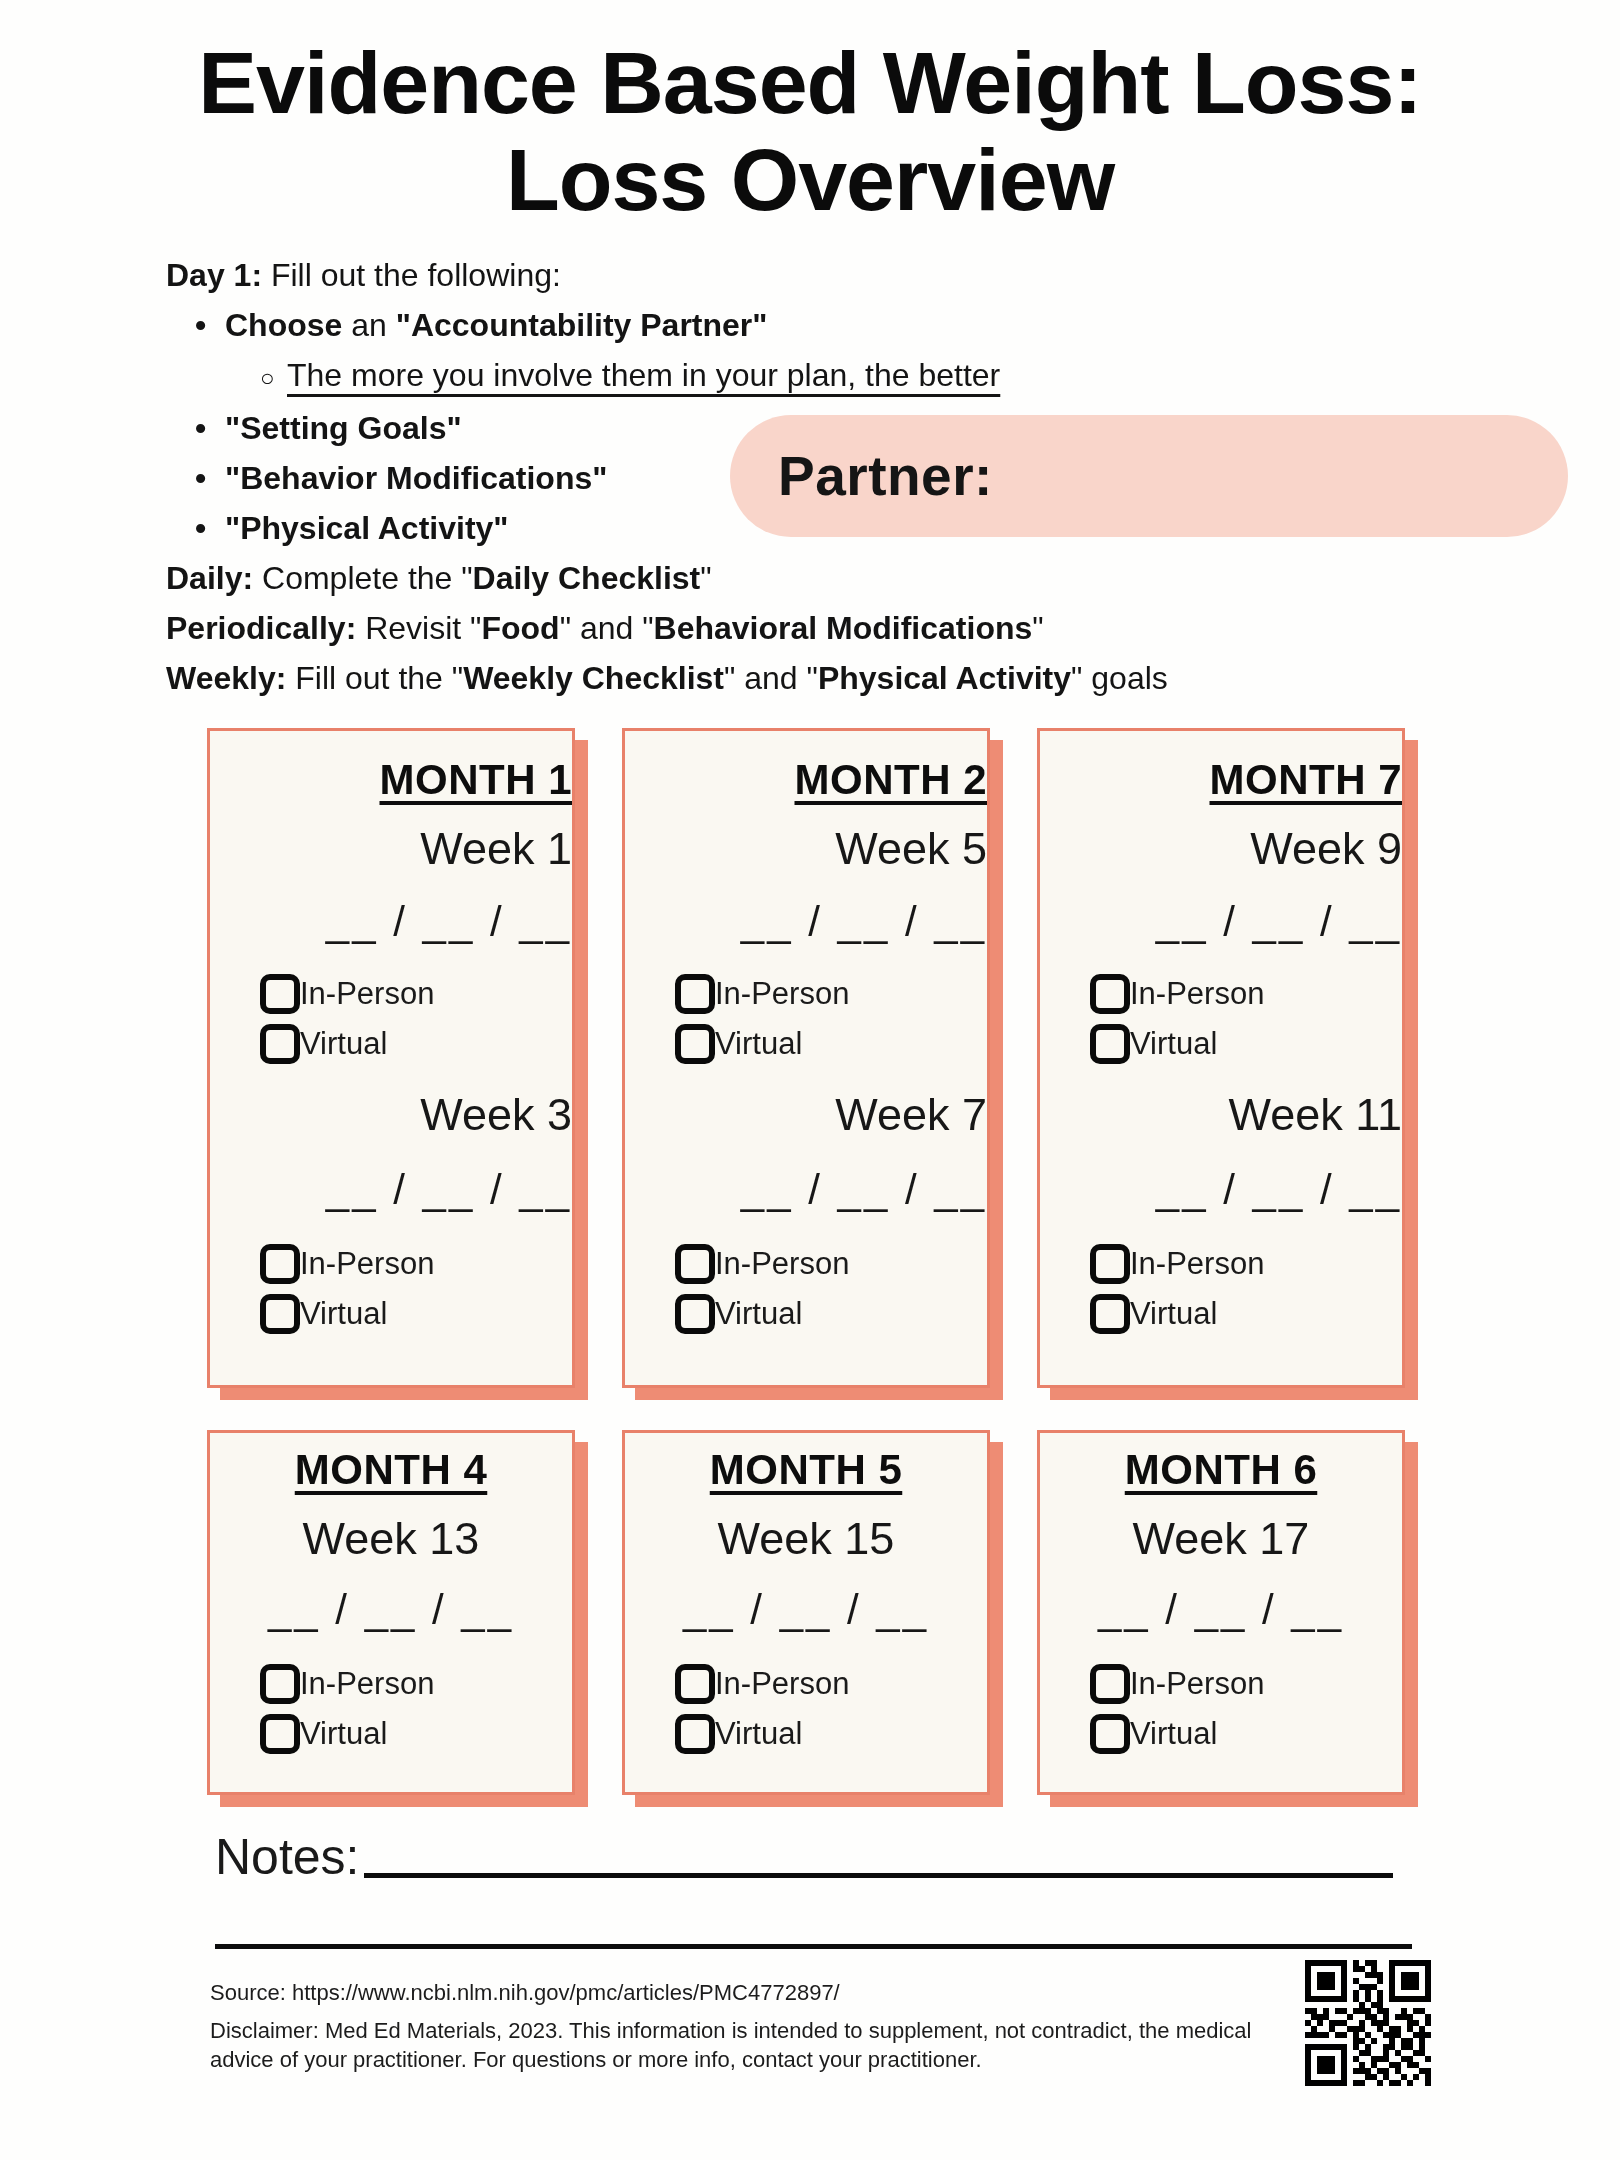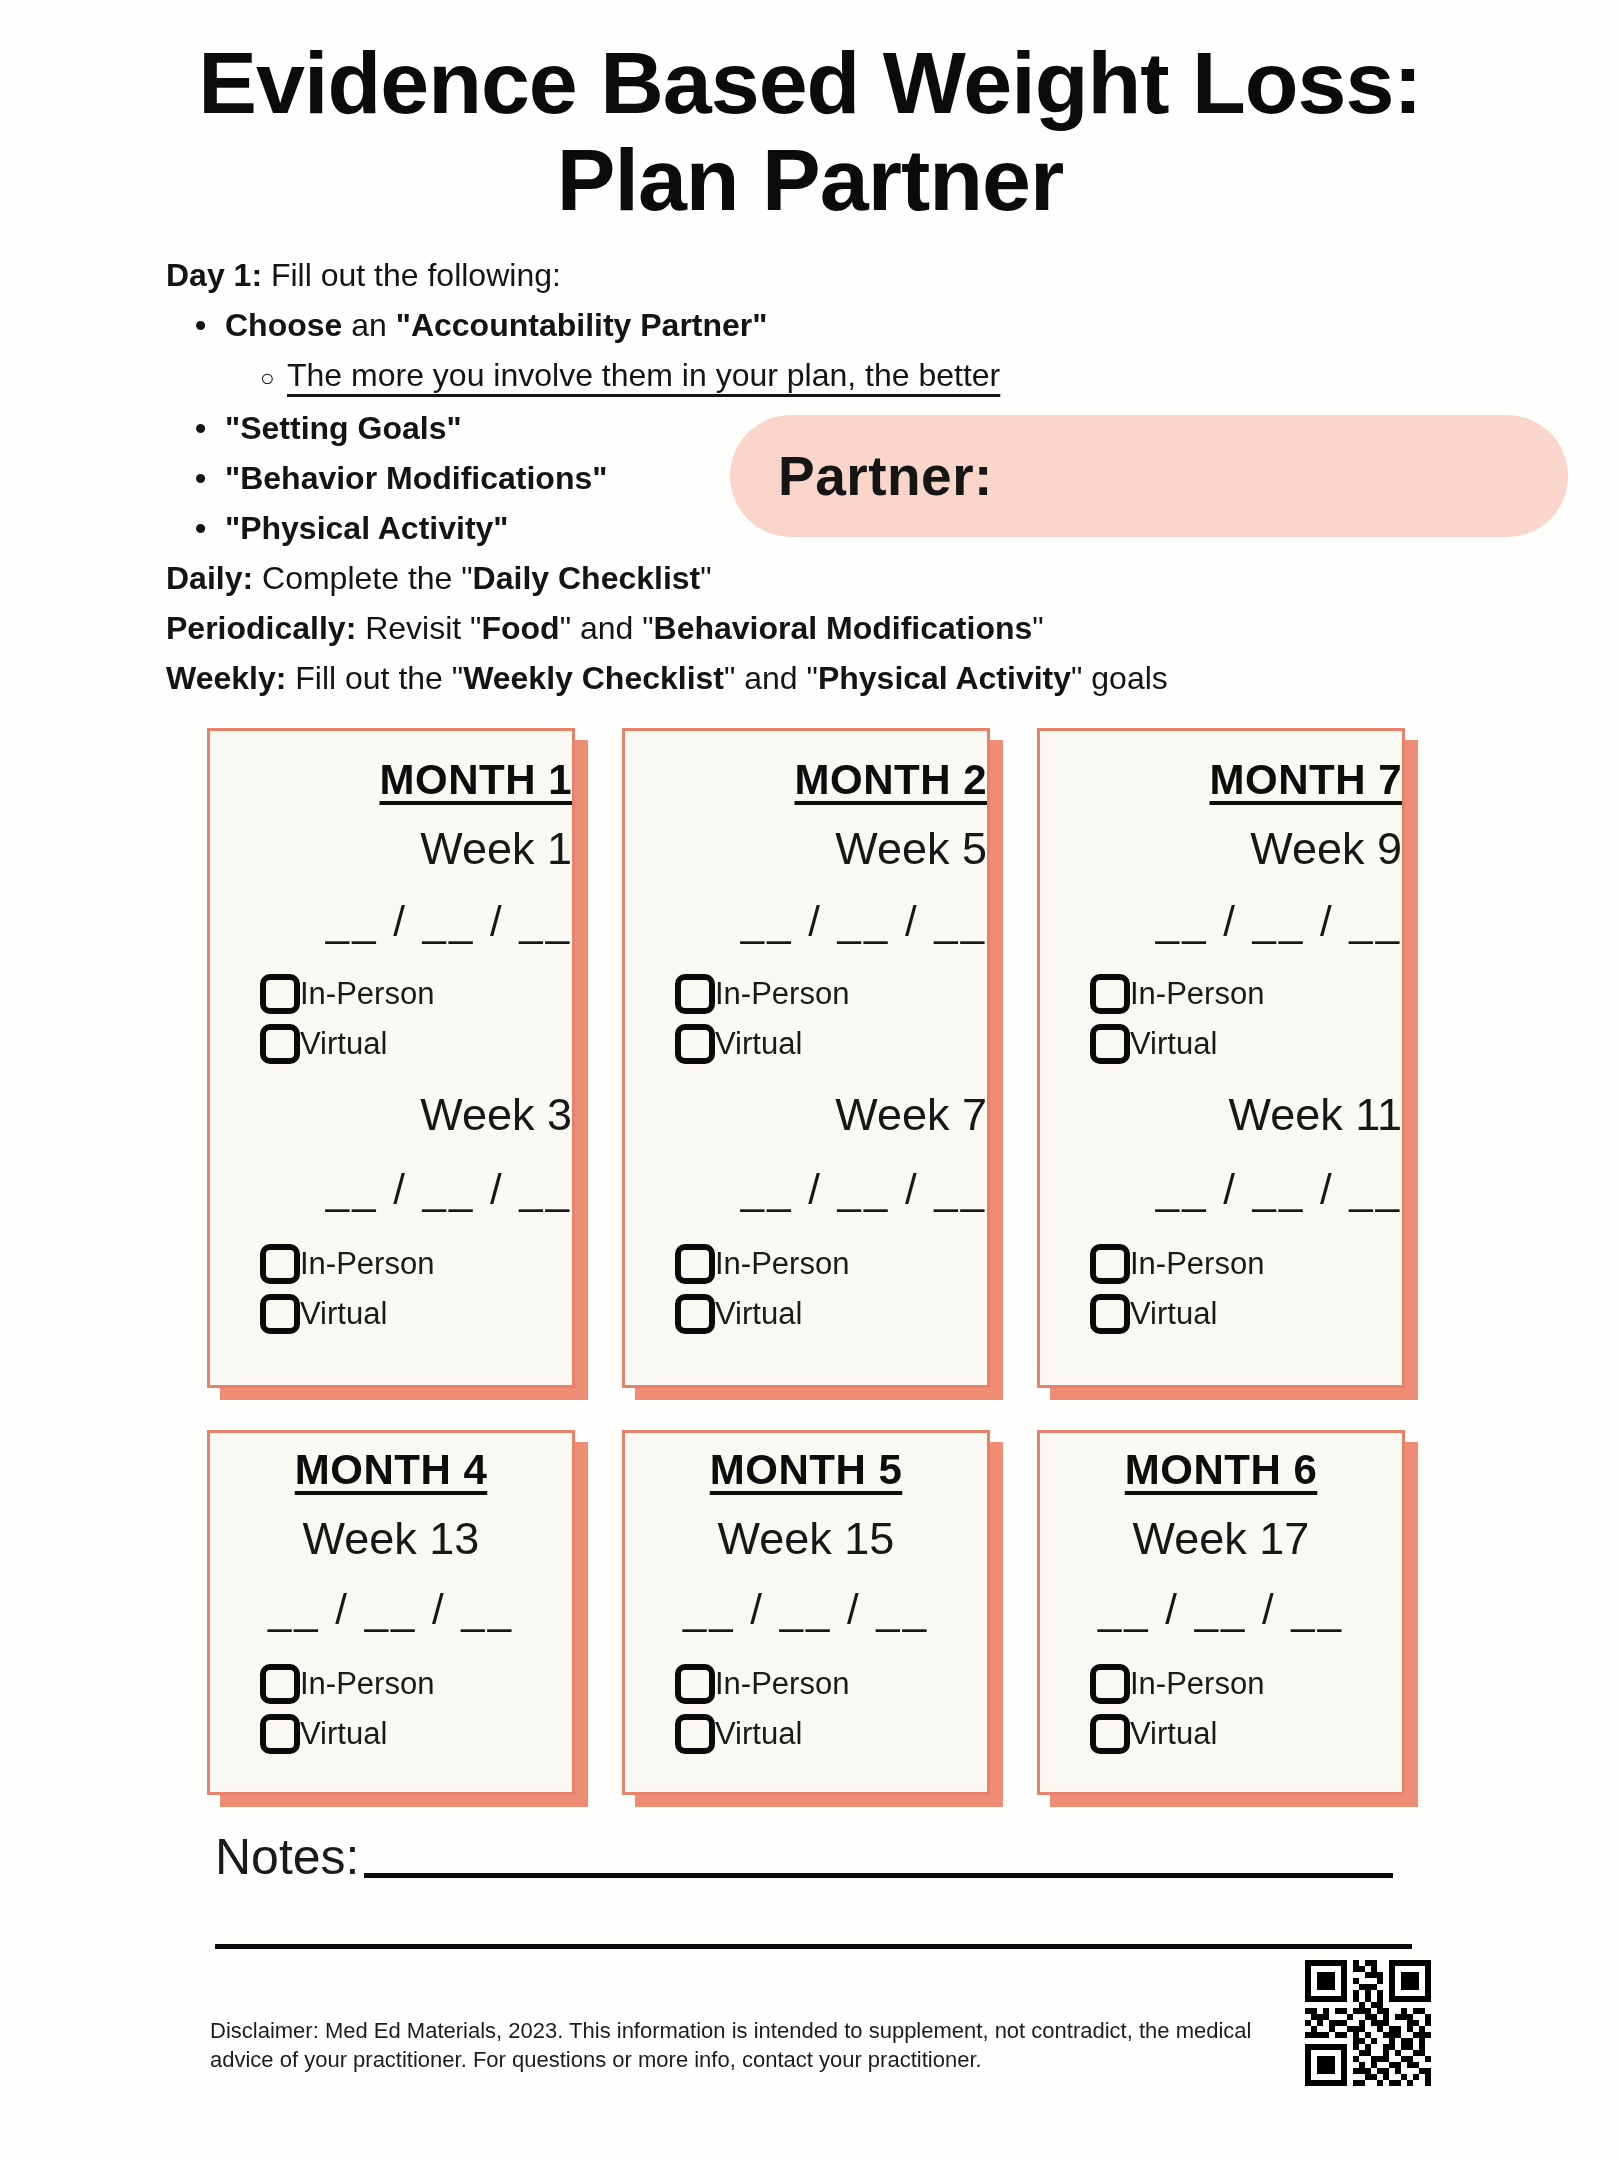--- a/index.html
+++ b/index.html
@@ -81,21 +81,21 @@
   .qr{position:absolute;left:1305px;top:1960px;display:grid;grid-template-columns:repeat(21,6px);grid-auto-rows:6px;}
   .qr div.on{background:#000;}
 </style>
 </head>
 <body>
 
 <div class="page">
 
   <div class="title">
     <div>Evidence Based Weight Loss:</div>
-    <div>Plan Partner</div>
+    <div>Loss Overview</div>
   </div>
 
   <div class="instructions">
     <div class="ln"><span class="b">Day 1:</span><span> Fill out the following:</span></div>
     <div class="ln lvl1"><span class="bullet">•</span><span class="b">Choose</span><span> an </span><span class="b">"Accountability Partner"</span></div>
     <div class="ln lvl2"><span class="obullet">○</span><span class="uline">The more you involve them in your plan, the better</span></div>
     <div class="ln lvl1"><span class="bullet">•</span><span class="b">"Setting Goals"</span></div>
     <div class="ln lvl1"><span class="bullet">•</span><span class="b">"Behavior Modifications"</span></div>
     <div class="ln lvl1"><span class="bullet">•</span><span class="b">"Physical Activity"</span></div>
     <div class="ln"><span class="b">Daily:</span><span> Complete the "</span><span class="b">Daily Checklist</span><span>"</span></div>
@@ -238,20 +238,21 @@
         </div>
     </div>
   </div>
 
   <div class="notes-row">
     <span class="notes-label">Notes:</span>
     <div class="notes-fill"></div>
   </div>
   <div class="blank-line2"></div>
 
+  <div class="source">Source: https://www.ncbi.nlm.nih.gov/pmc/articles/PMC4772897/</div>
   <div class="disclaimer">Disclaimer: Med Ed Materials, 2023.  This information is intended to supplement, not contradict, the medical advice of your practitioner. For questions or more info, contact your practitioner.</div>
   <div class="qr">
       <div class="on"></div>
       <div class="on"></div>
       <div class="on"></div>
       <div class="on"></div>
       <div class="on"></div>
       <div class="on"></div>
       <div class="on"></div>
       <div></div>

